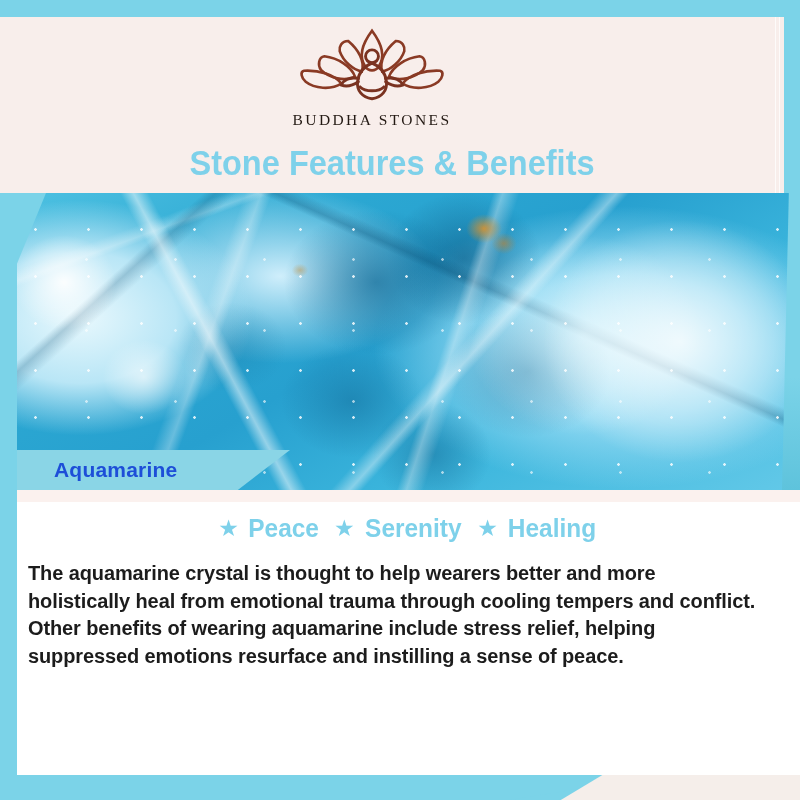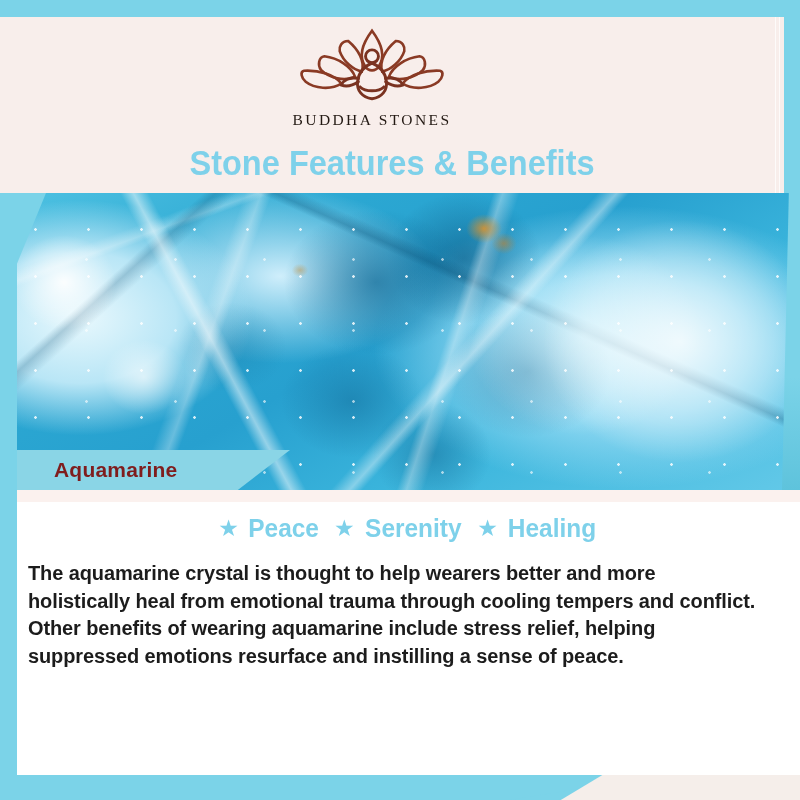--- a/index.html
+++ b/index.html
@@ -143,21 +143,21 @@
   .stone-badge {
     position:absolute;
     left:0; top:450px;
     width:290px; height:40px;
     background:#8ad5e6;
     clip-path:polygon(0 0, 100% 0, 82% 100%, 0 100%);
     display:flex; align-items:center;
   }
   .stone-badge span {
     margin-left:54px;
-    font-size:21px; font-weight:bold; color:#7f1d1d;
+    font-size:21px; font-weight:bold; color:#1d4ed8;
     letter-spacing:.2px;
   }
 
   
   .panel {
     position:absolute;
     left:17px; top:490px;
     width:783px; height:286px;
     background:#ffffff;
   }

